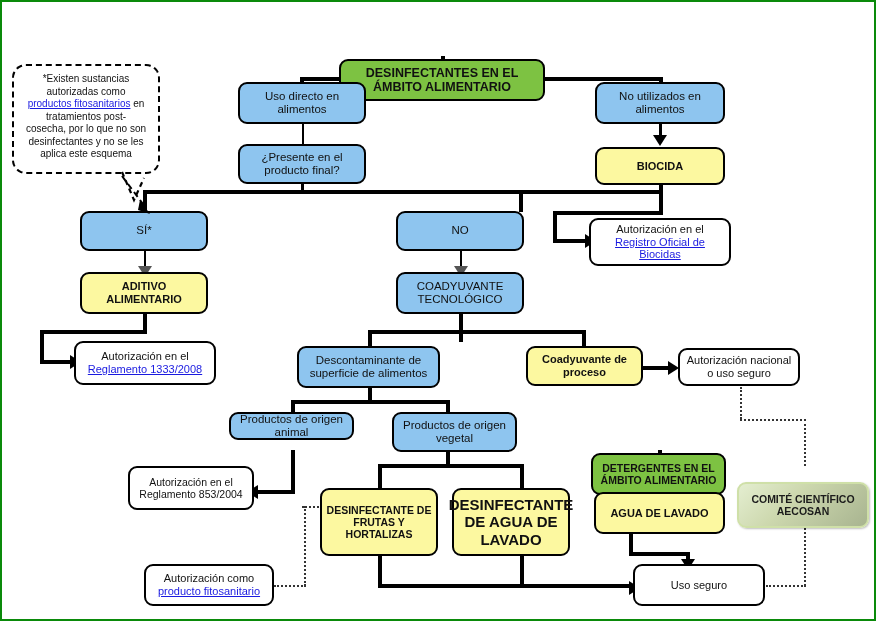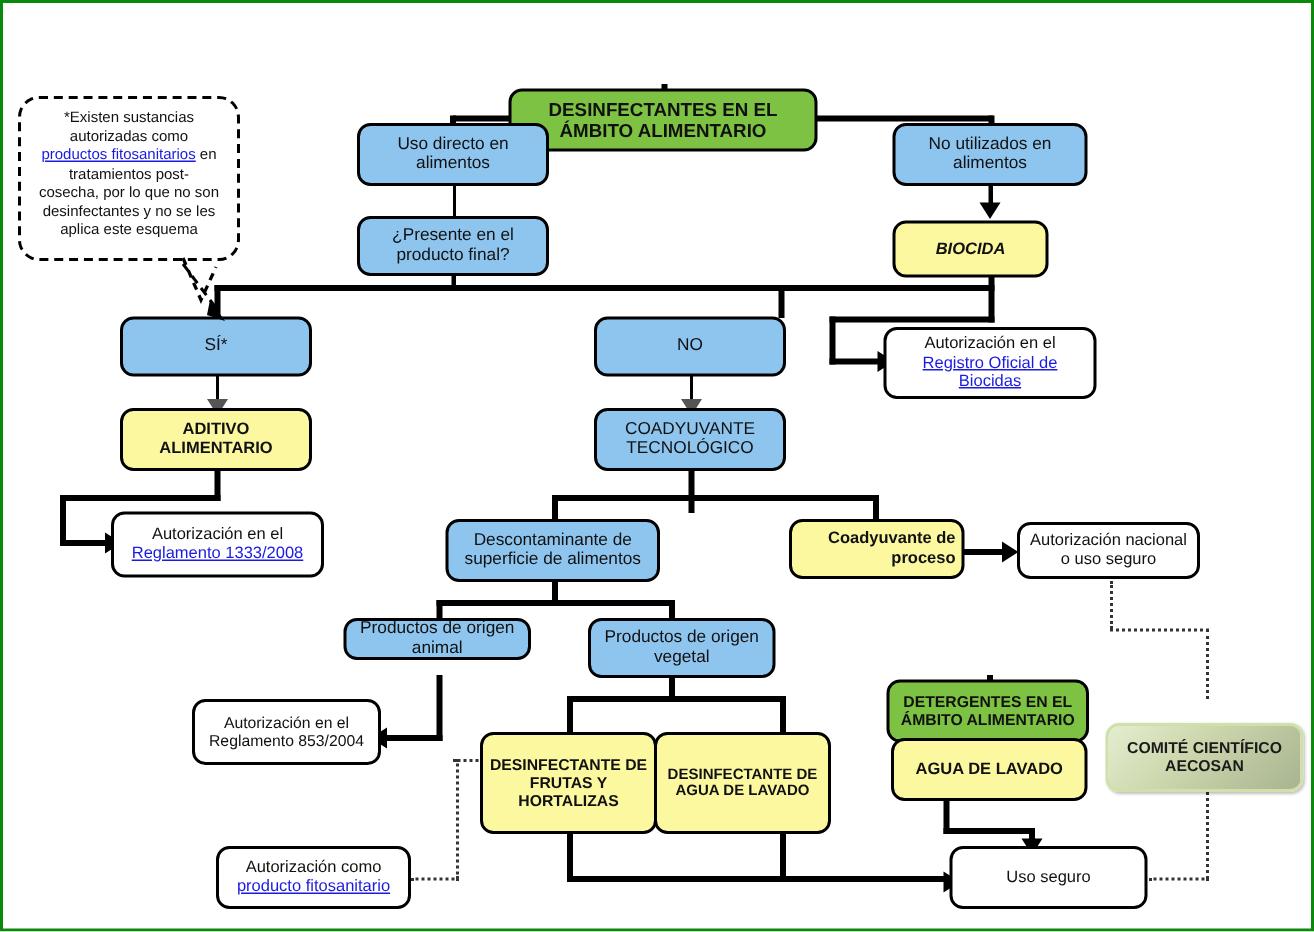--- a/index.html
+++ b/index.html
@@ -141,21 +141,21 @@
   </svg>
 
   <div class="node green bigtitle" style="left:337px;top:14px;width:206px;height:42px;">DESINFECTANTES EN EL ÁMBITO ALIMENTARIO</div>
 
   <div class="node blue" style="left:236px;top:80px;width:128px;height:42px;">Uso directo en alimentos</div>
 
   <div class="node blue" style="left:593px;top:80px;width:130px;height:42px;">No utilizados en alimentos</div>
 
   <div class="node blue" style="left:236px;top:142px;width:128px;height:40px;">¿Presente en el producto final?</div>
 
-  <div class="node yellow" style="left:593px;top:145px;width:104px;height:38px;font-style:italic;">BIOCIDA</div>
+  <div class="node yellow" style="left:593px;top:145px;width:130px;height:38px;">BIOCIDA</div>
 
   <div class="node white" style="left:587px;top:216px;width:142px;height:48px;flex-direction:column;">
     <span>Autorización en el</span>
     <span class="link">Registro Oficial de Biocidas</span>
   </div>
 
   <div class="node blue" style="left:78px;top:209px;width:128px;height:40px;">SÍ*</div>
 
   <div class="node blue" style="left:394px;top:209px;width:128px;height:40px;">NO</div>
 
@@ -163,38 +163,38 @@
 
   <div class="node blue" style="left:394px;top:270px;width:128px;height:42px;">COADYUVANTE TECNOLÓGICO</div>
 
   <div class="node white" style="left:72px;top:339px;width:142px;height:44px;flex-direction:column;">
     <span>Autorización en el</span>
     <span class="link">Reglamento 1333/2008</span>
   </div>
 
   <div class="node blue" style="left:295px;top:344px;width:143px;height:42px;">Descontaminante de superficie de alimentos</div>
 
-  <div class="node yellow" style="left:524px;top:344px;width:117px;height:40px;text-align:right;">Coadyuvante de proceso</div>
+  <div class="node yellow" style="left:524px;top:344px;width:117px;height:40px;">Coadyuvante de proceso</div>
 
   <div class="node white" style="left:676px;top:346px;width:122px;height:38px;">Autorización nacional o uso seguro</div>
 
   <div class="node blue" style="left:227px;top:410px;width:125px;height:28px;">Productos de origen animal</div>
 
   <div class="node blue" style="left:390px;top:410px;width:125px;height:40px;">Productos de origen vegetal</div>
 
   <div class="node green" style="left:589px;top:408px;width:135px;height:42px;font-size:10.5px;">DETERGENTES EN EL ÁMBITO ALIMENTARIO</div>
 
   <div class="node white" style="left:126px;top:464px;width:126px;height:44px;flex-direction:column;font-size:10.5px;">
     <span>Autorización en el</span>
     <span>Reglamento 853/2004</span>
   </div>
 
   <div class="node yellow" style="left:318px;top:486px;width:118px;height:68px;font-size:10.5px;">DESINFECTANTE DE FRUTAS Y HORTALIZAS</div>
 
-  <div class="node yellow" style="left:434px;top:486px;width:118px;height:68px;font-size:10px;">DESINFECTANTE DE AGUA DE LAVADO</div>
+  <div class="node yellow" style="left:450px;top:486px;width:118px;height:68px;font-size:15px;">DESINFECTANTE DE AGUA DE LAVADO</div>
 
   <div class="node yellow" style="left:592px;top:490px;width:131px;height:42px;">AGUA DE LAVADO</div>
 
   <div class="node white" style="left:142px;top:562px;width:130px;height:42px;flex-direction:column;">
     <span>Autorización como</span>
     <span class="link">producto fitosanitario</span>
   </div>
 
   <div class="node white" style="left:631px;top:562px;width:132px;height:42px;">Uso seguro</div>
 

